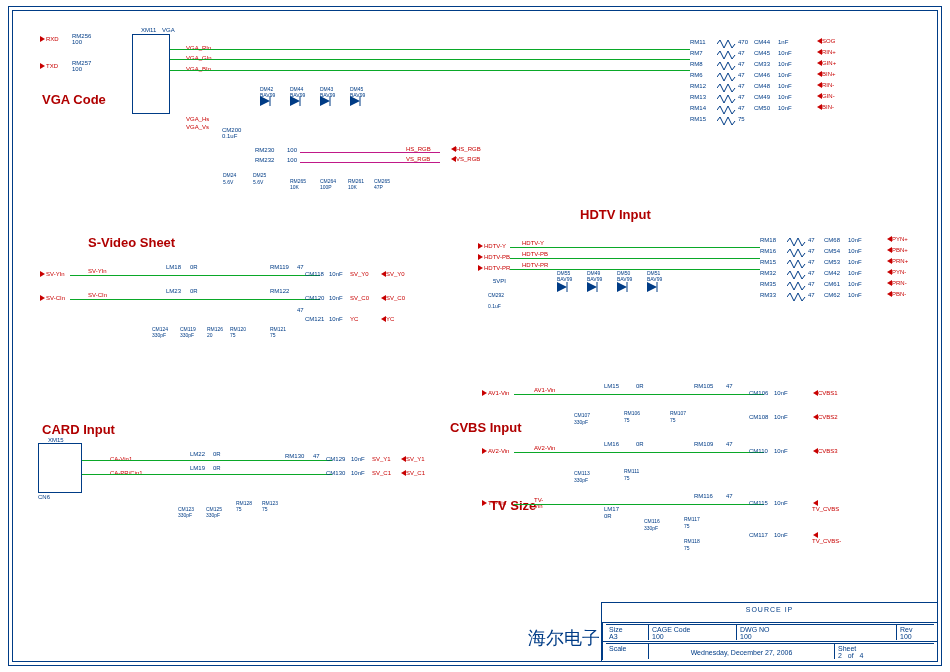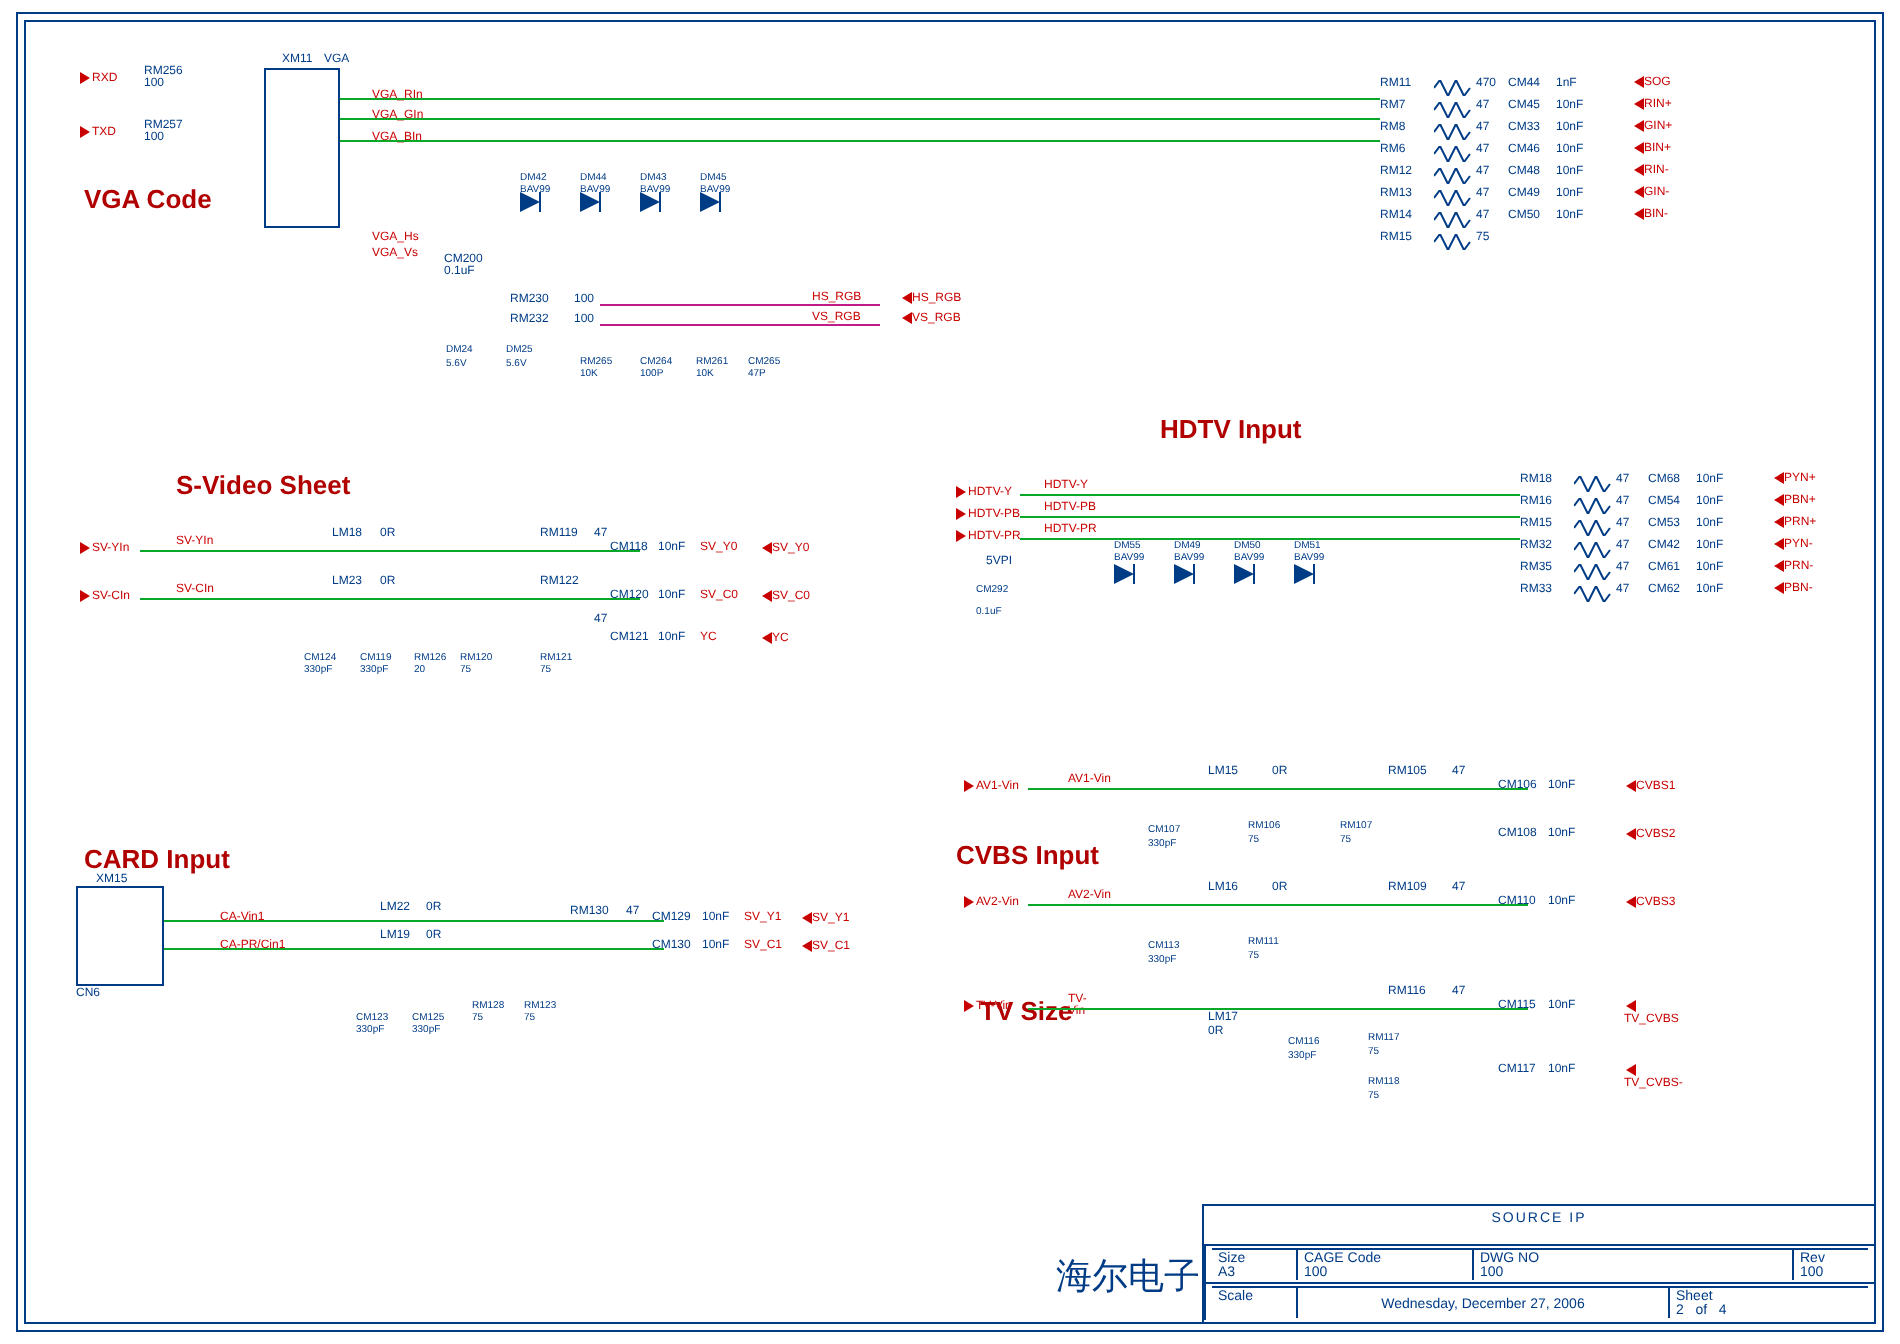--- a/index.html
+++ b/index.html
@@ -28,21 +28,21 @@
 <div class="frame-outer"></div>
 <div class="frame-inner"></div>
 
 <div class="section-title" style="left:42px;top:93px">VGA
 Code</div>
 <div class="section-title" style="left:88px;top:236px">S-Video
 Sheet</div>
 <div class="section-title" style="left:42px;top:423px">CARD  Input</div>
 <div class="section-title" style="left:580px;top:208px">HDTV
 Input</div>
-<div class="section-title" style="left:478px;top:421px">CVBS Input</div>
+<div class="section-title" style="left:450px;top:421px">CVBS Input</div>
 <div class="section-title" style="left:490px;top:499px">TV Size</div>
 
 <div class="conn" style="left:132px;top:34px;width:36px;height:78px"></div>
 <span class="label-blue" style="left:141px;top:27px">XM11</span>
 <span class="label-blue" style="left:162px;top:27px">VGA</span>
 
 <span class="port" style="left:40px;top:36px">RXD</span>
 <span class="label-blue" style="left:72px;top:33px">RM256</span>
 <span class="label-blue" style="left:72px;top:39px">100</span>
 <span class="port" style="left:40px;top:63px">TXD</span>

